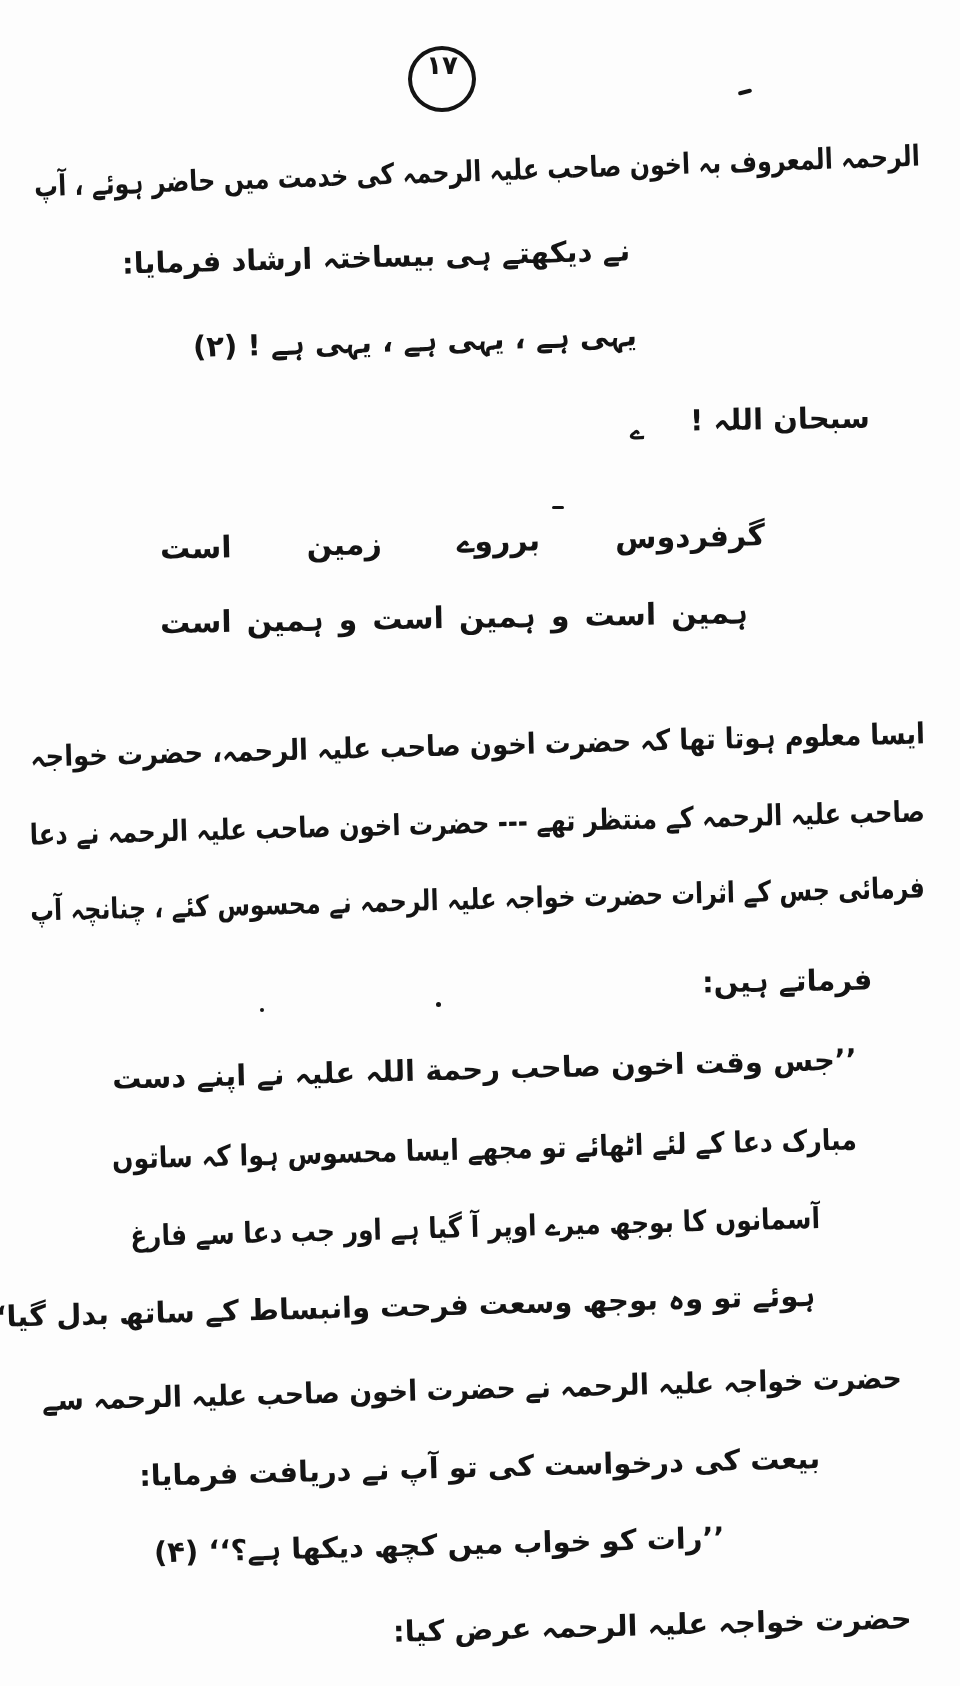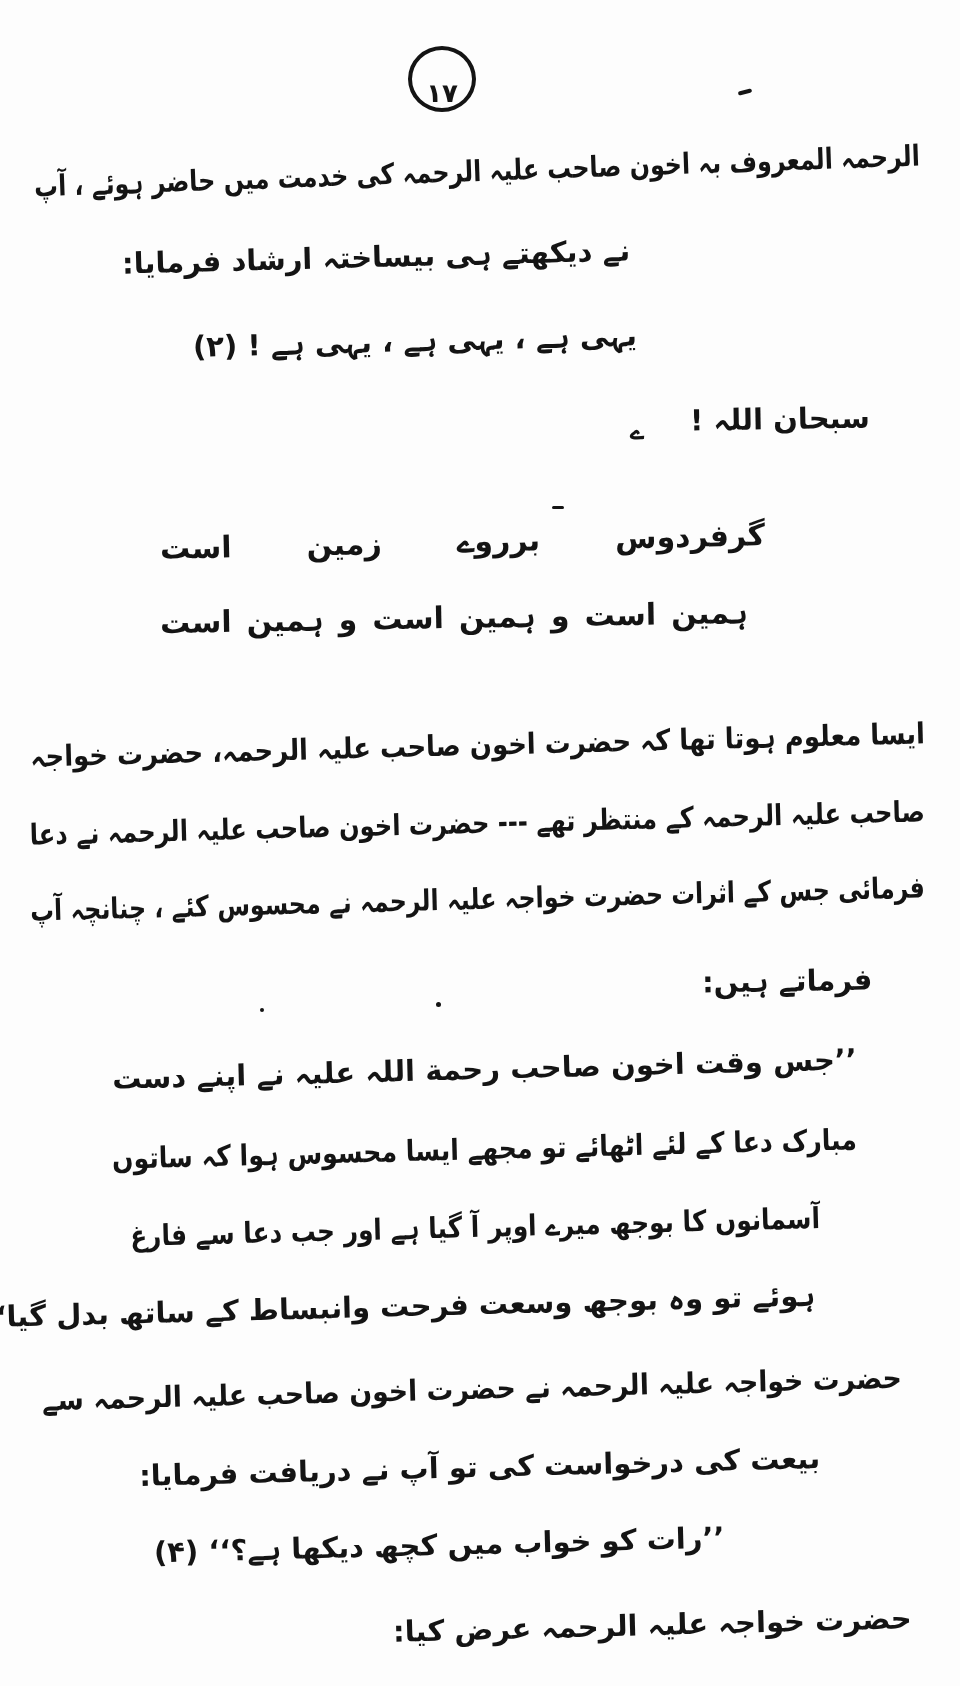--- a/index.html
+++ b/index.html
@@ -27,21 +27,21 @@
   .center { text-align: center; }
   
   .r1  { transform: rotate(-1deg); }
   .r15 { transform: rotate(-1.5deg); }
   .r2  { transform: rotate(-2deg); }
 
   .badge {
     position: absolute; top: 46px; left: 408px;
     width: 60px; height: 58px;
     border: 4px solid #141414; border-radius: 50%;
-    display: flex; align-items: flex-end; justify-content: center;
+    display: flex; align-items: flex-start; justify-content: center;
     font-size: 26px;
   }
   .couplet {
     position: absolute;
     display: flex; justify-content: space-between;
     font-size: 30px;
   }
   #c1 { top: 524px; left: 160px; width: 605px; transform: rotate(-1.3deg); }
   #c2 { top: 600px; left: 160px; width: 588px; transform: rotate(-1deg); }
 

